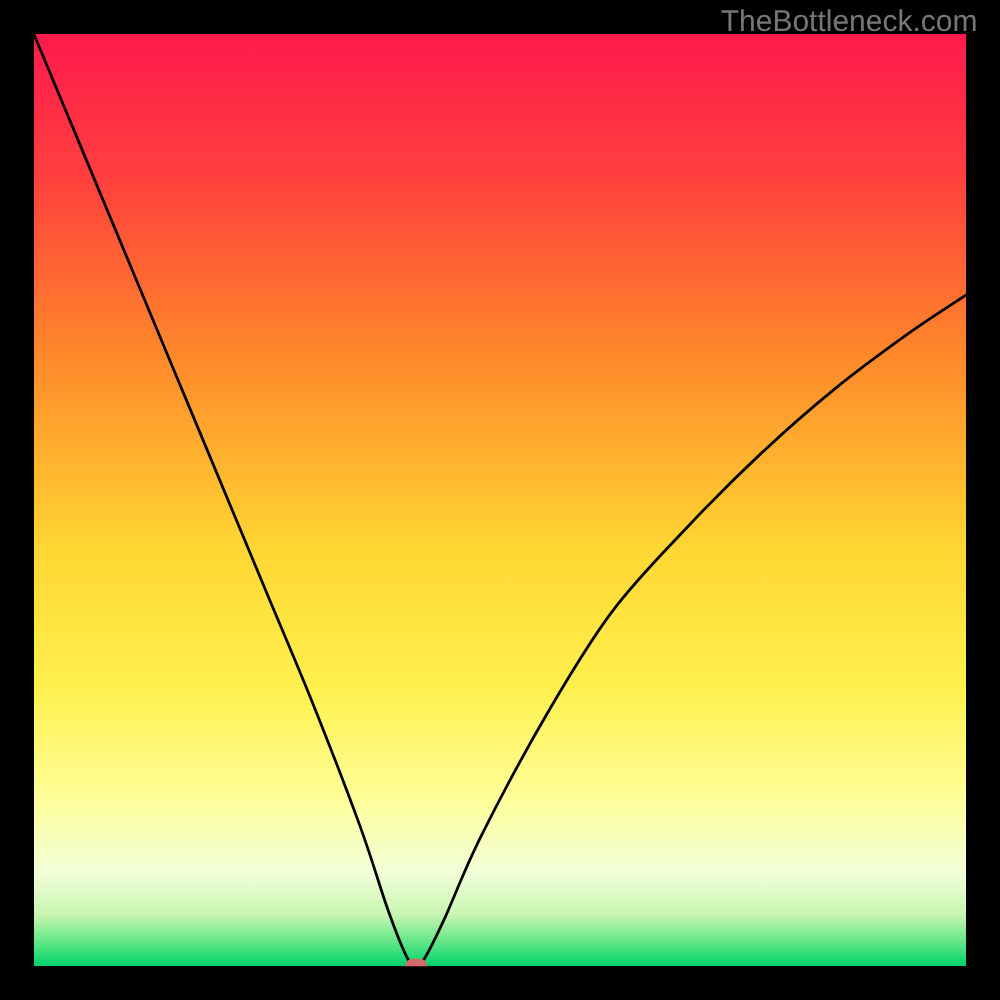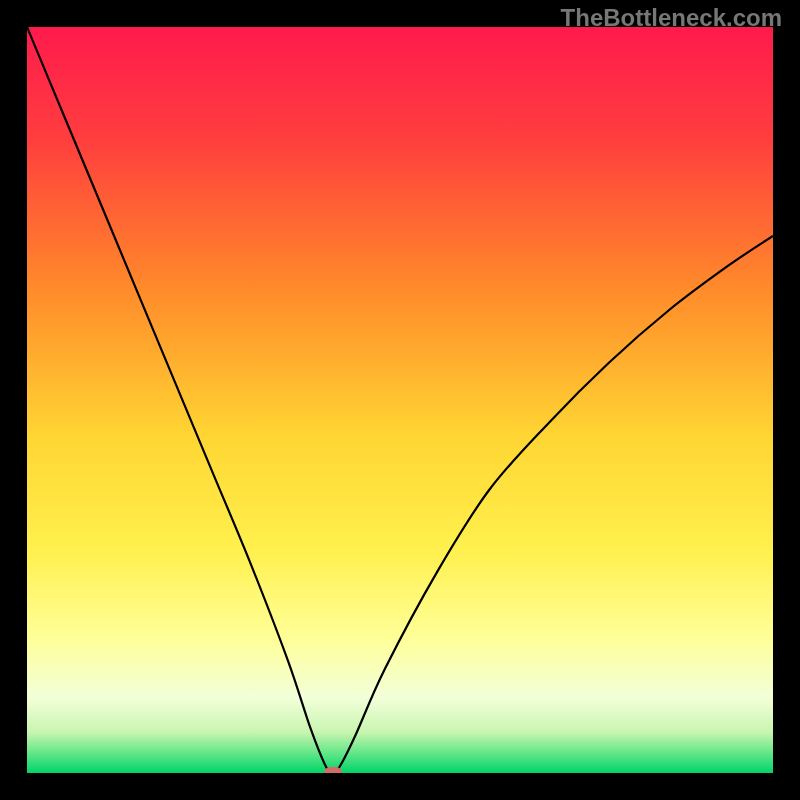--- a/index.html
+++ b/index.html
@@ -10,21 +10,21 @@
     background: #000;
     position: relative;
     font-family: Arial, sans-serif;
   }
   .watermark {
     position: absolute;
     top: 4px;
     right: 18px;
     color: #777;
     font-size: 24px;
-    font-weight: 700;
+    font-weight: 400;
     z-index: 10;
   }
   .plot-area {
     position: absolute;
     top: 27px;
     left: 27px;
     width: 746px;
     height: 746px;
     overflow: hidden;
   }

